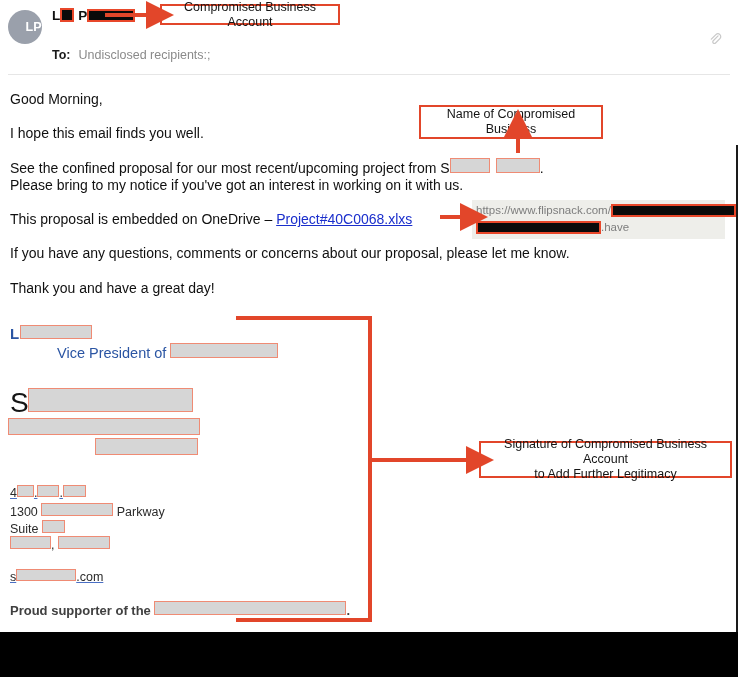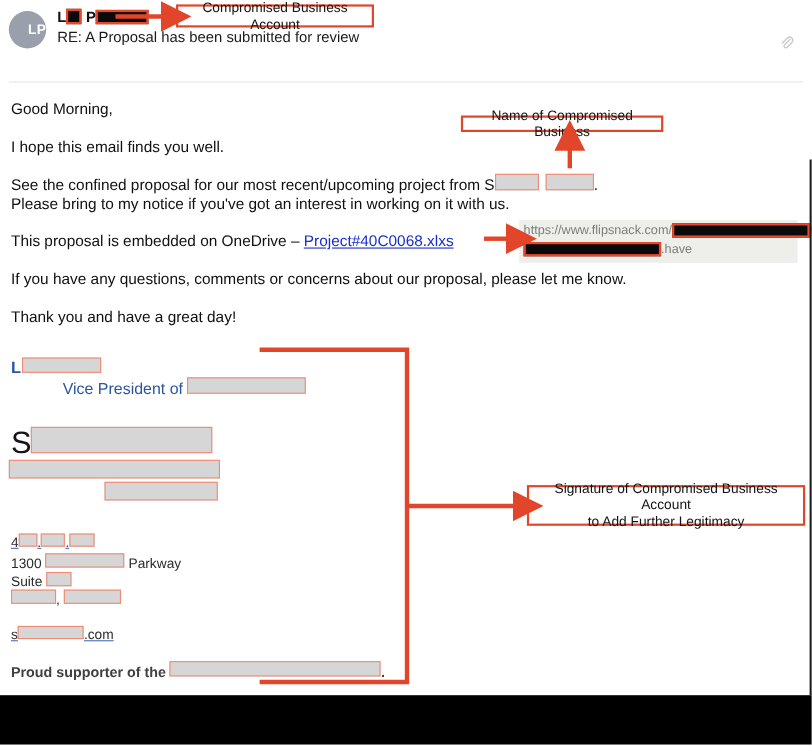--- a/index.html
+++ b/index.html
@@ -227,22 +227,24 @@
     <span>LP</span>
   </div>
 
   <div class="hdr-line1">
     <span>L</span>
     <span class="black-bar" style="width:10px;height:10px;margin:0 4px 0 0;"></span>
     <span>P</span>
     <span class="black-bar" style="width:44px;height:9px;margin-left:0px;"></span>
   </div>
 
-  <div class="hdr-line2">RE: A Proposal has been submitted for review</div>
-
+
+  <div class="hdr-line3">
+    <b>To:</b><span>Undisclosed recipients:;</span>
+  </div>
 
 
   <svg class="clip-icon" viewBox="0 0 16 16">
     <path d="M11.5 4.5 L6 10 a1.8 1.8 0 0 0 2.6 2.6 L13.6 7.6 a3.2 3.2 0 0 0 -4.6 -4.6 L3.8 8.2" fill="none" stroke="#c9c9c9" stroke-width="1.4" stroke-linecap="round"></path>
   </svg>
 </div>
 <div class="hdr-rule"></div>
 
 <div class="body-text" style="top:90px">Good Morning,</div>
 
@@ -305,21 +307,21 @@
   <span>s</span><span class="gray-box" style="width:60px;height:12px;"></span><span>.com</span>
 </div>
 
 <div class="sig-proud">
   <span>Proud supporter of the</span>
   <span class="gray-box" style="width:192px;height:14px;"></span><span>.</span>
 </div>
 
 <div class="callout" style="left:160px;top:4px;width:180px;height:21px;">Compromised Business Account</div>
 
-<div class="callout" style="left:419px;top:105px;width:184px;height:15px;">Name of Compromised Business</div>
+<div class="callout" style="left:419px;top:105px;width:184px;height:34px;">Name of Compromised Business</div>
 
 <div class="callout" style="left:479px;top:441px;width:253px;height:37px;">Signature of Compromised Business Account
 to Add Further Legitimacy</div>
 
 <svg class="overlay" viewBox="0 0 738 677">
   <defs>
     <marker id="ah" markerWidth="7" markerHeight="7" refX="1" refY="3.5" orient="auto">
       <path d="M0,0 L7,3.5 L0,7 z" fill="#e2462a"></path>
     </marker>
   </defs>

